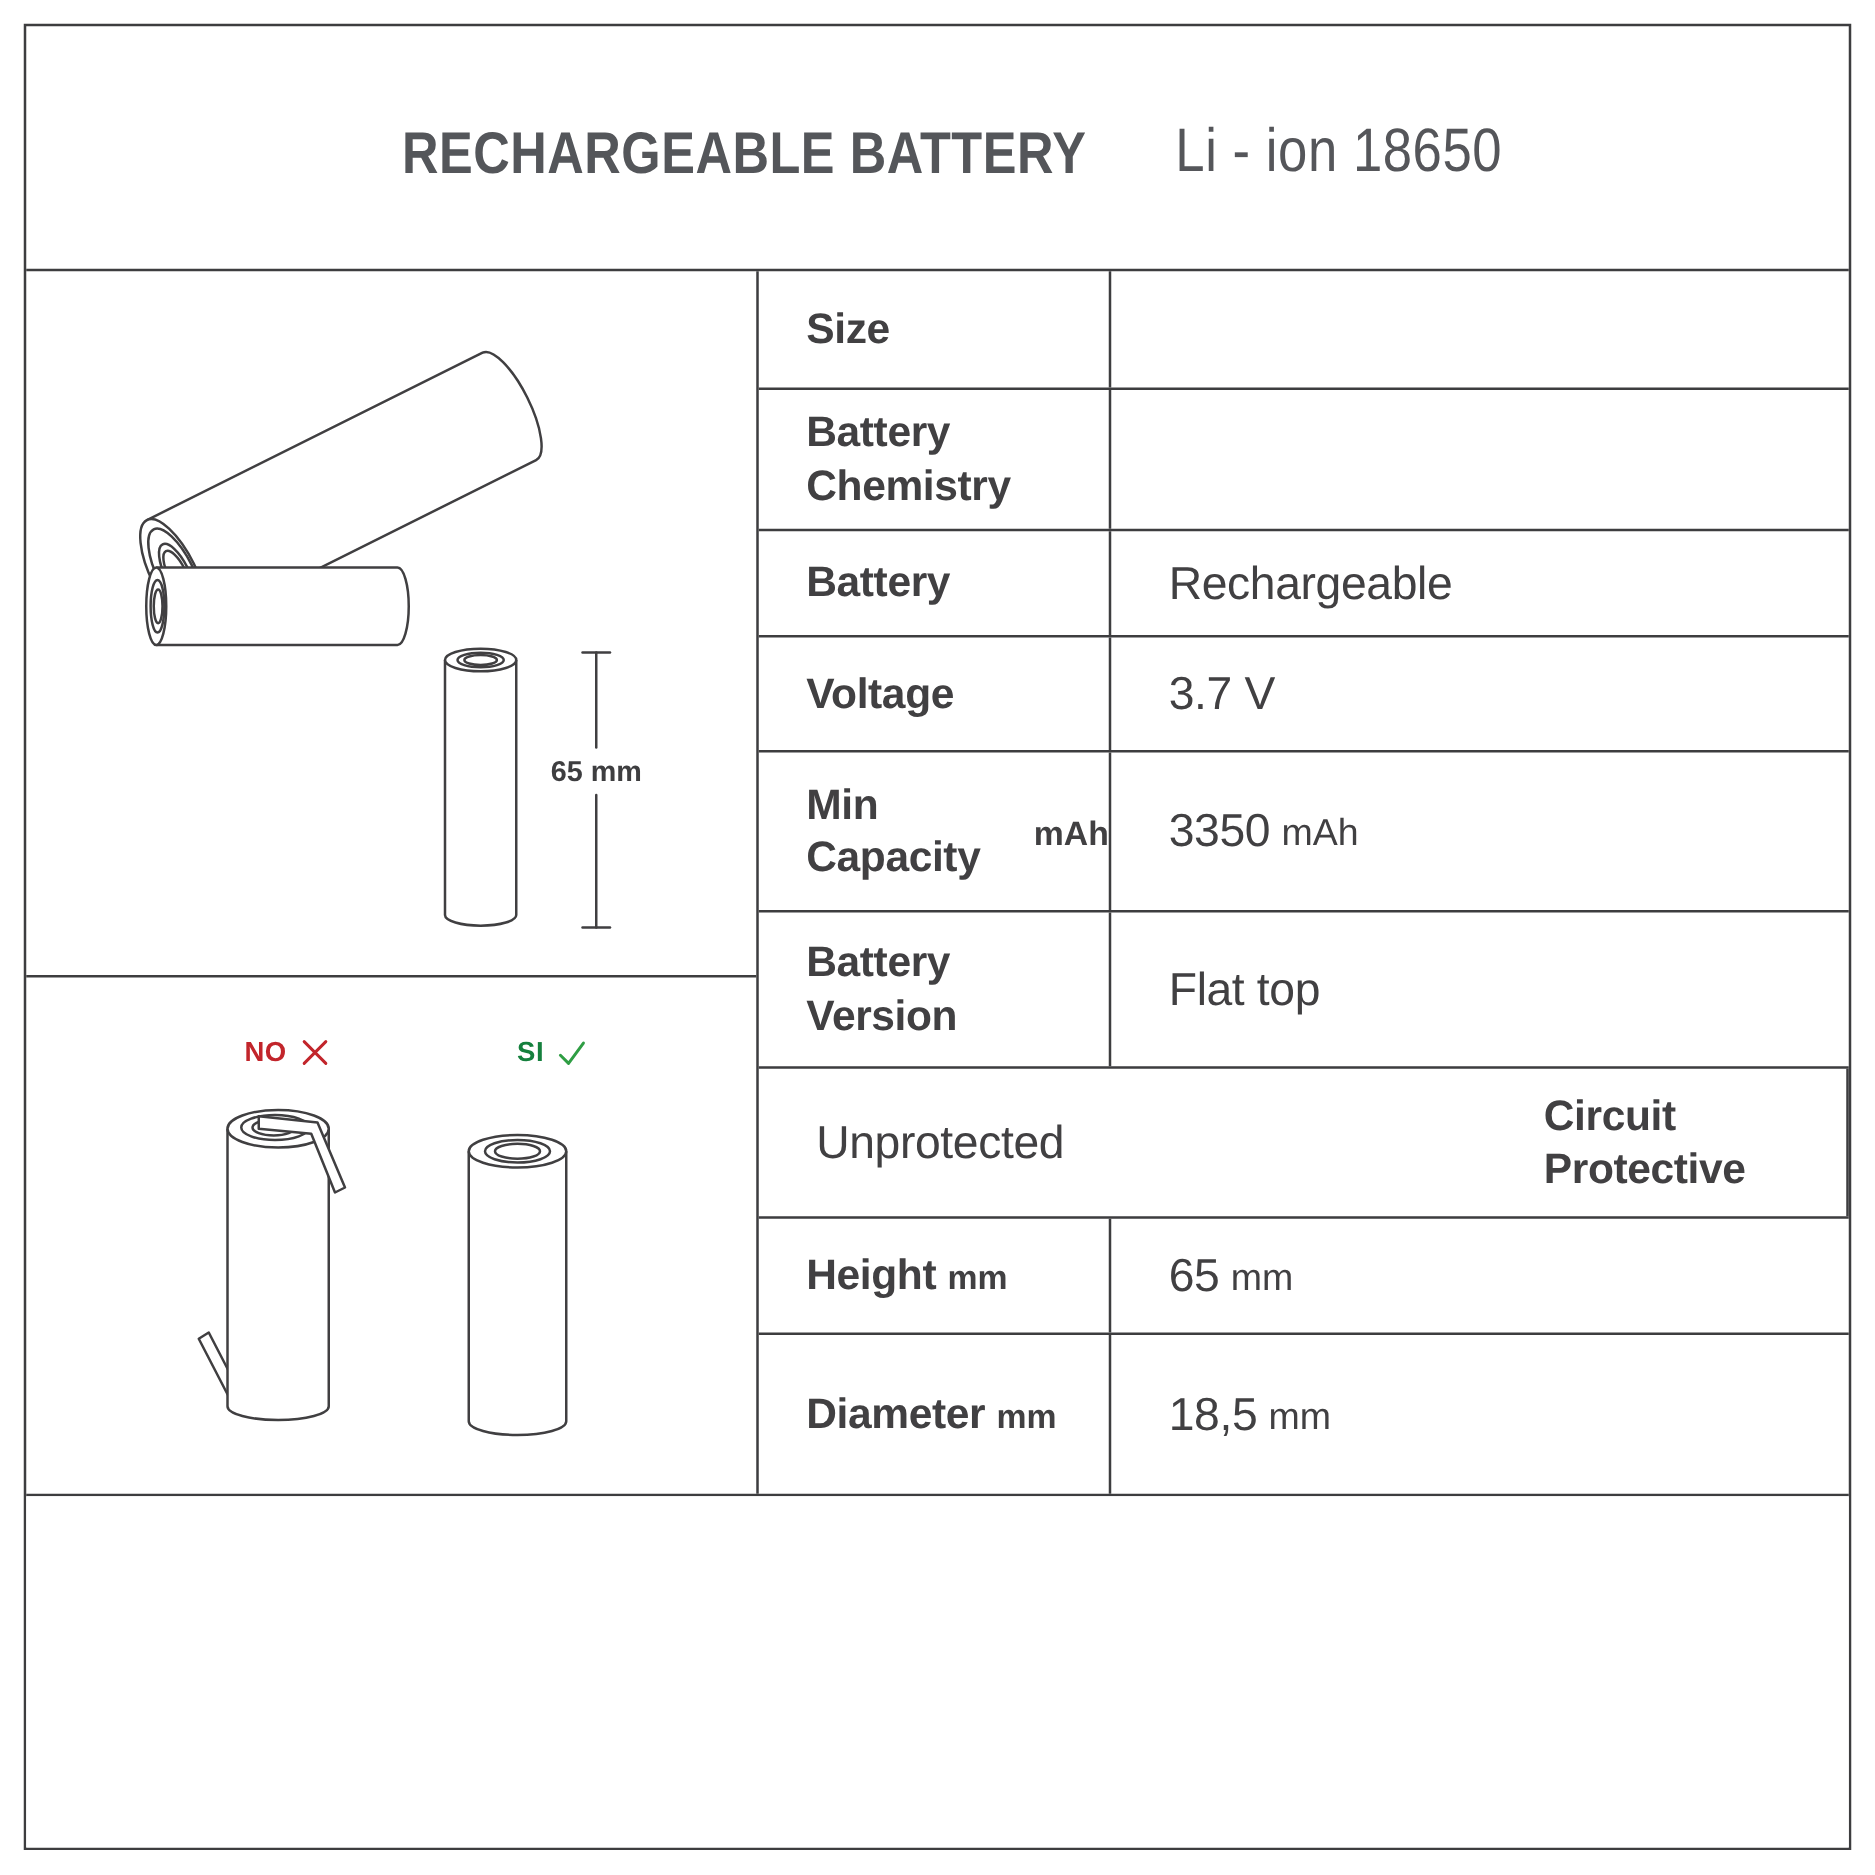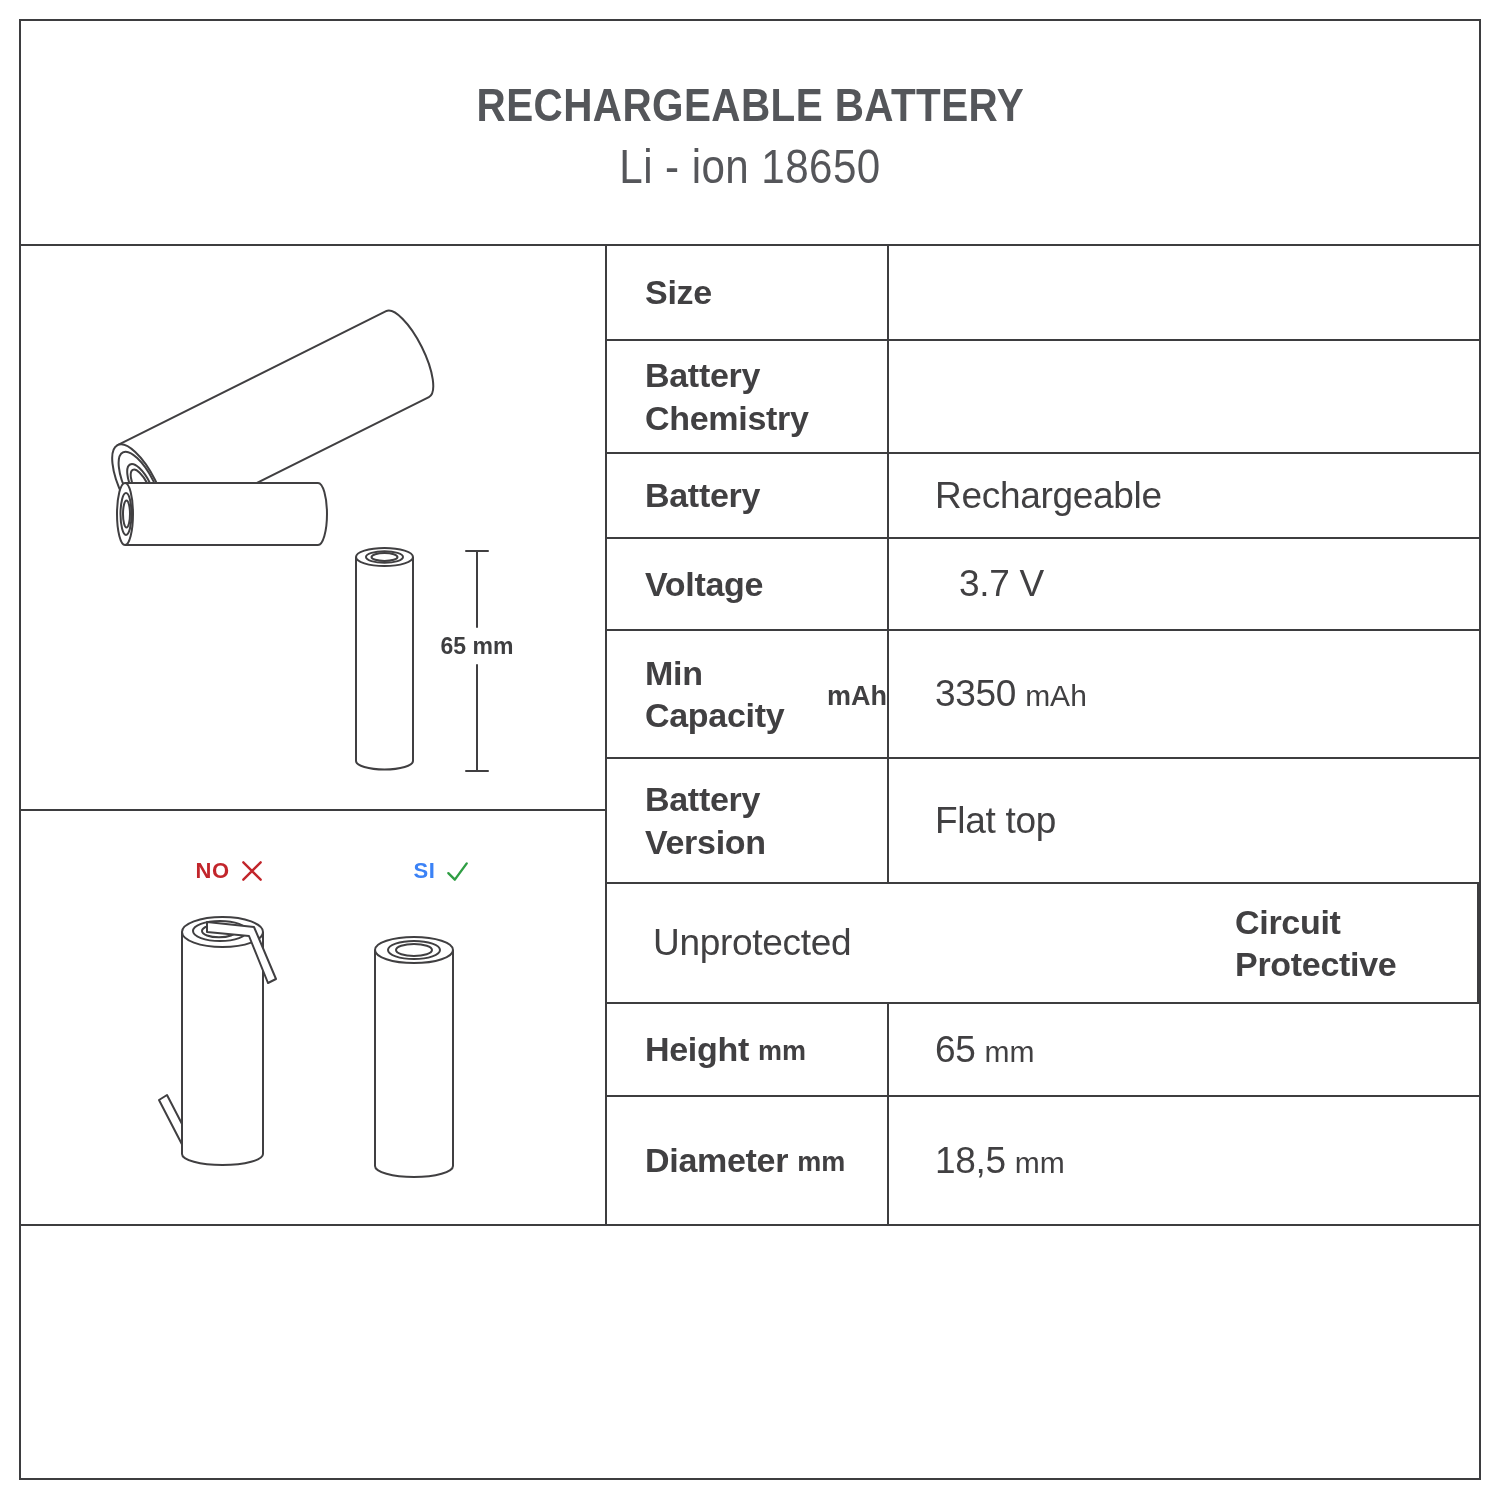--- a/index.html
+++ b/index.html
@@ -7,22 +7,22 @@
     position:relative; width:1500px; height:1500px; background:#ffffff;
     font-family:"Liberation Sans", sans-serif; color:#414042; overflow:hidden;
   }
   .frame {
     position:absolute; top:19px; left:19px; right:19px; bottom:20px;
     border:2px solid #3d3d3f; display:flex; flex-direction:column;
     box-sizing:border-box; background:#fff;
   }
   
   .header {
-    height:225px; box-sizing:border-box; border-bottom:2px solid #3d3d3f;
-    display:flex; flex-direction:column; align-items:center; justify-content:center;
+    height:196px; box-sizing:border-box; border-bottom:2px solid #3d3d3f;
+    display:flex; align-items:center; justify-content:center;
     gap:6px; padding-top:6px;
   }
   .title {
     font-size:47px; font-weight:bold; color:#54565a; letter-spacing:0.5px;
     transform:scaleX(0.86); transform-origin:center; white-space:nowrap;
   }
   .subtitle {
     font-size:49px; font-weight:400; color:#55565a; letter-spacing:0.5px;
     transform:scaleX(0.86); transform-origin:center; white-space:nowrap;
   }
@@ -30,29 +30,29 @@
   .main { height:980px; box-sizing:border-box; border-bottom:2px solid #3d3d3f; display:flex; }
   .left-col { width:586px; box-sizing:border-box; border-right:2px solid #3d3d3f; display:flex; flex-direction:column; }
   .panel-a { height:565px; box-sizing:border-box; border-bottom:2px solid #3d3d3f; position:relative; }
   .panel-b { flex:1; position:relative; }
   .panel-a svg, .panel-b svg { display:block; width:100%; height:100%; }
   .badge {
     position:absolute; top:47px; width:130px; display:flex; align-items:center;
     justify-content:center; gap:9px; font-size:22px; font-weight:bold; letter-spacing:0.5px;
   }
   .badge-no { left:144px; color:#c2252b; }
-  .badge-si { left:356px; color:#3b82f6; }
+  .badge-si { left:356px; color:#15803d; }
   .badge svg { width:26px; height:26px; flex:0 0 auto; }
   
   .spec-table { flex:1; display:flex; flex-direction:column; }
   .spec-row { display:flex; box-sizing:border-box; border-bottom:2px solid #3d3d3f; }
   .spec-row:nth-child(1) { height:95px; }
   .spec-row:nth-child(2) { height:113px; }
   .spec-row:nth-child(3) { height:85px; }
-  .spec-row:nth-child(4) { height:92px;gap:24px; }
+  .spec-row:nth-child(4) { height:92px; }
   .spec-row:nth-child(5) { height:128px; }
   .spec-row:nth-child(6) { height:125px; }
   .spec-row:nth-child(7) { height:120px; }
   .spec-row:nth-child(8) { height:93px; }
   .spec-row:nth-child(9) { flex:1; border-bottom:none; }
   .cell { display:flex; align-items:center; box-sizing:border-box; }
   .label-cell { width:282px; border-right:2px solid #3d3d3f; padding-left:38px; }
   .value-cell { flex:1; padding-left:46px; }
   .lbl { font-size:34px; font-weight:bold; letter-spacing:-0.3px; line-height:1.25; white-space:pre-line; }
   .lbl-suffix { font-size:27px; font-weight:bold; margin-left:9px; position:relative; top:2px; }

